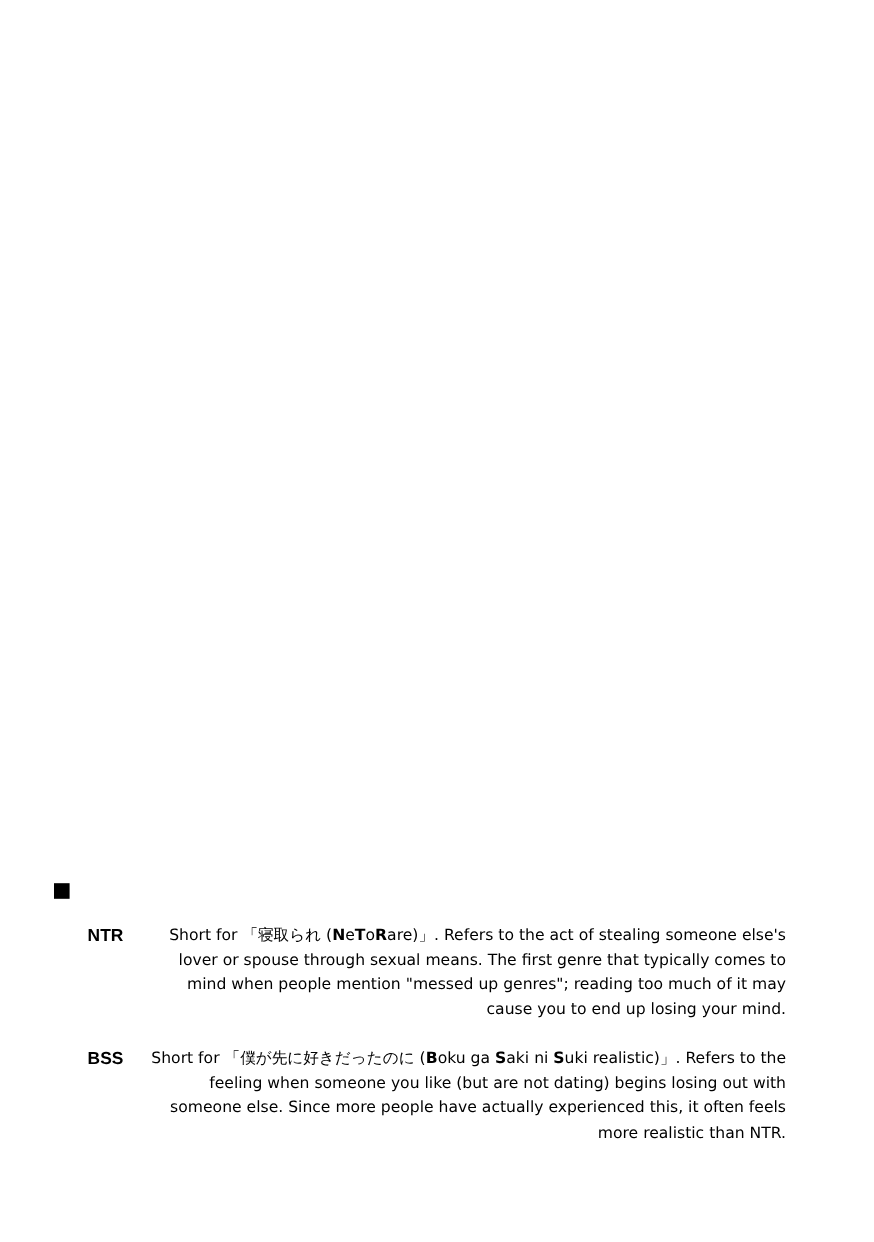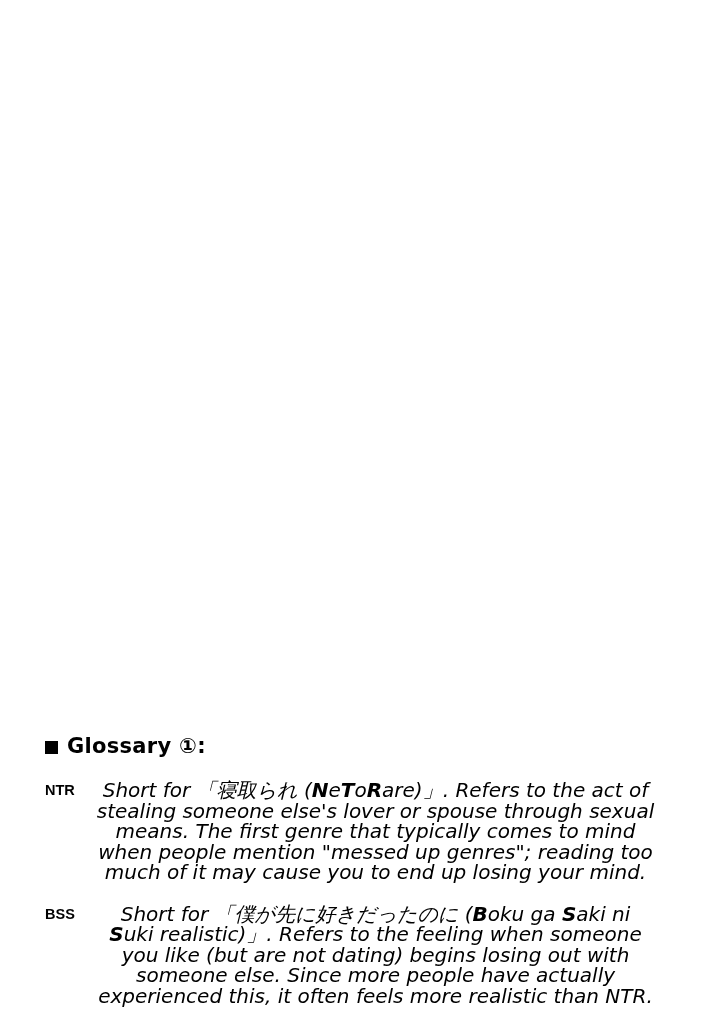--- a/index.html
+++ b/index.html
@@ -51,45 +51,44 @@
     display: flex;
     align-items: flex-start;
     margin-bottom: 21px;
   }
   .entry-term {
     flex: 0 0 51px;
     font-size: 14.5px;
     font-weight: bold;
     line-height: 20.5px;
     padding-top: 0px;
+    margin-left: 28px;
   }
   .entry-def {
     flex: 1 1 auto;
-    font-size: 20px;
+    font-size: 13px;
     line-height: 20.5px;
-    text-align: center;
-    font-style: italic;
+    text-align: right;
   }
   .entry-def b {
     font-weight: bold;
   }
   .jp {
     font-family: "DejaVu Sans", "Liberation Sans", sans-serif;
   }
 </style>
 </head>
 <body>
 
 <div class="page">
 
   <div class="glossary">
 
     <div class="glossary-heading">
       <span class="heading-marker"></span>
-      <span class="heading-text jp">Glossary ①:</span>
     </div>
 
     <div class="entry">
       <div class="entry-term">NTR</div>
       <div class="entry-def jp"><span>Short for </span><span>「寝取られ (</span><b>N</b><span>e</span><b>T</b><span>o</span><b>R</b><span>are)」.</span><span> Refers to the act of stealing someone else's lover or spouse through sexual means. The first genre that typically comes to mind when people mention "messed up genres"; reading too much of it may cause you to end up losing your mind.</span></div>
     </div>
 
     <div class="entry">
       <div class="entry-term">BSS</div>
       <div class="entry-def jp"><span>Short for </span><span>「僕が先に好きだったのに (</span><b>B</b><span>oku ga </span><b>S</b><span>aki ni </span><b>S</b><span>uki realistic)」.</span><span> Refers to the feeling when someone you like (but are not dating) begins losing out with someone else. Since more people have actually experienced this, it often feels more realistic than NTR.</span></div>

